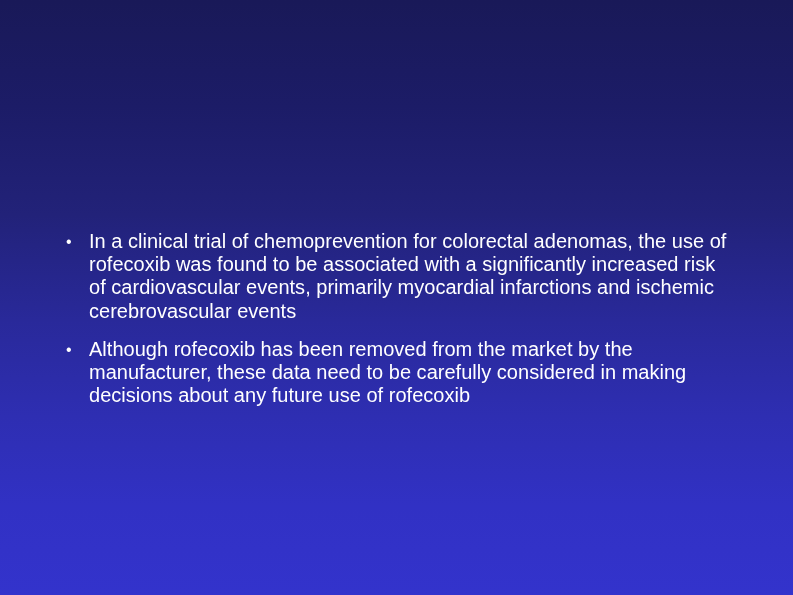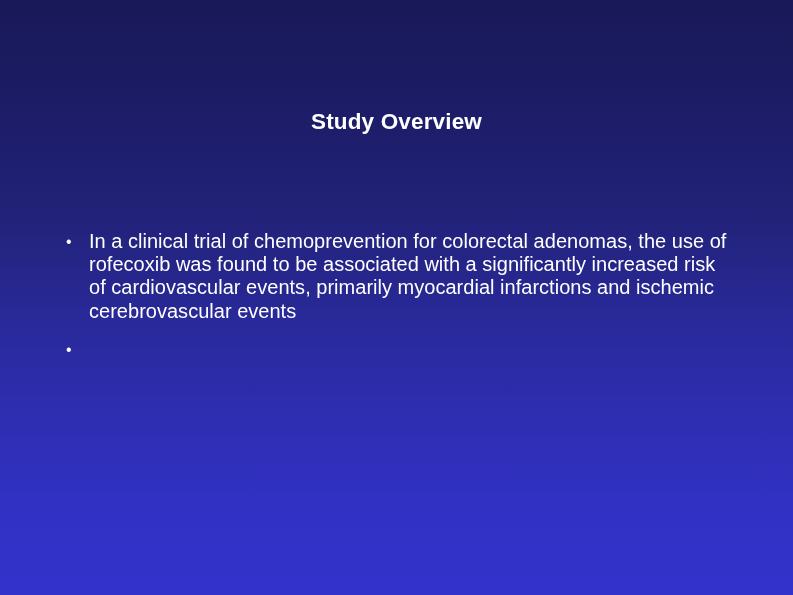--- a/index.html
+++ b/index.html
@@ -81,27 +81,27 @@
 
   
   .bullet-item[data-width="wide"]  .bullet-text { max-width: 643px; }
   .bullet-item[data-width="narrow"] .bullet-text { max-width: 606px; }
 </style>
 </head>
 <body>
 
 <div id="slide">
 
-  <div id="slide-title">Study Overview</div>
 
   <div id="body-content">
 
     <div class="bullet-item" data-width="wide">
       <span class="bullet-marker">•</span>
       <span class="bullet-text">In a clinical trial of chemoprevention for colorectal adenomas, the use of rofecoxib was found to be associated with a significantly increased risk of cardiovascular events, primarily myocardial infarctions and ischemic cerebrovascular events</span>
     </div>
 
     <div class="bullet-item" data-width="narrow">
       <span class="bullet-marker">•</span>
+      <span class="bullet-text">Although rofecoxib has been removed from the market by the manufacturer, these data need to be carefully considered in making decisions about any future use of rofecoxib</span>
     </div>
 
   </div>
 </div>
 
 </body></html>

